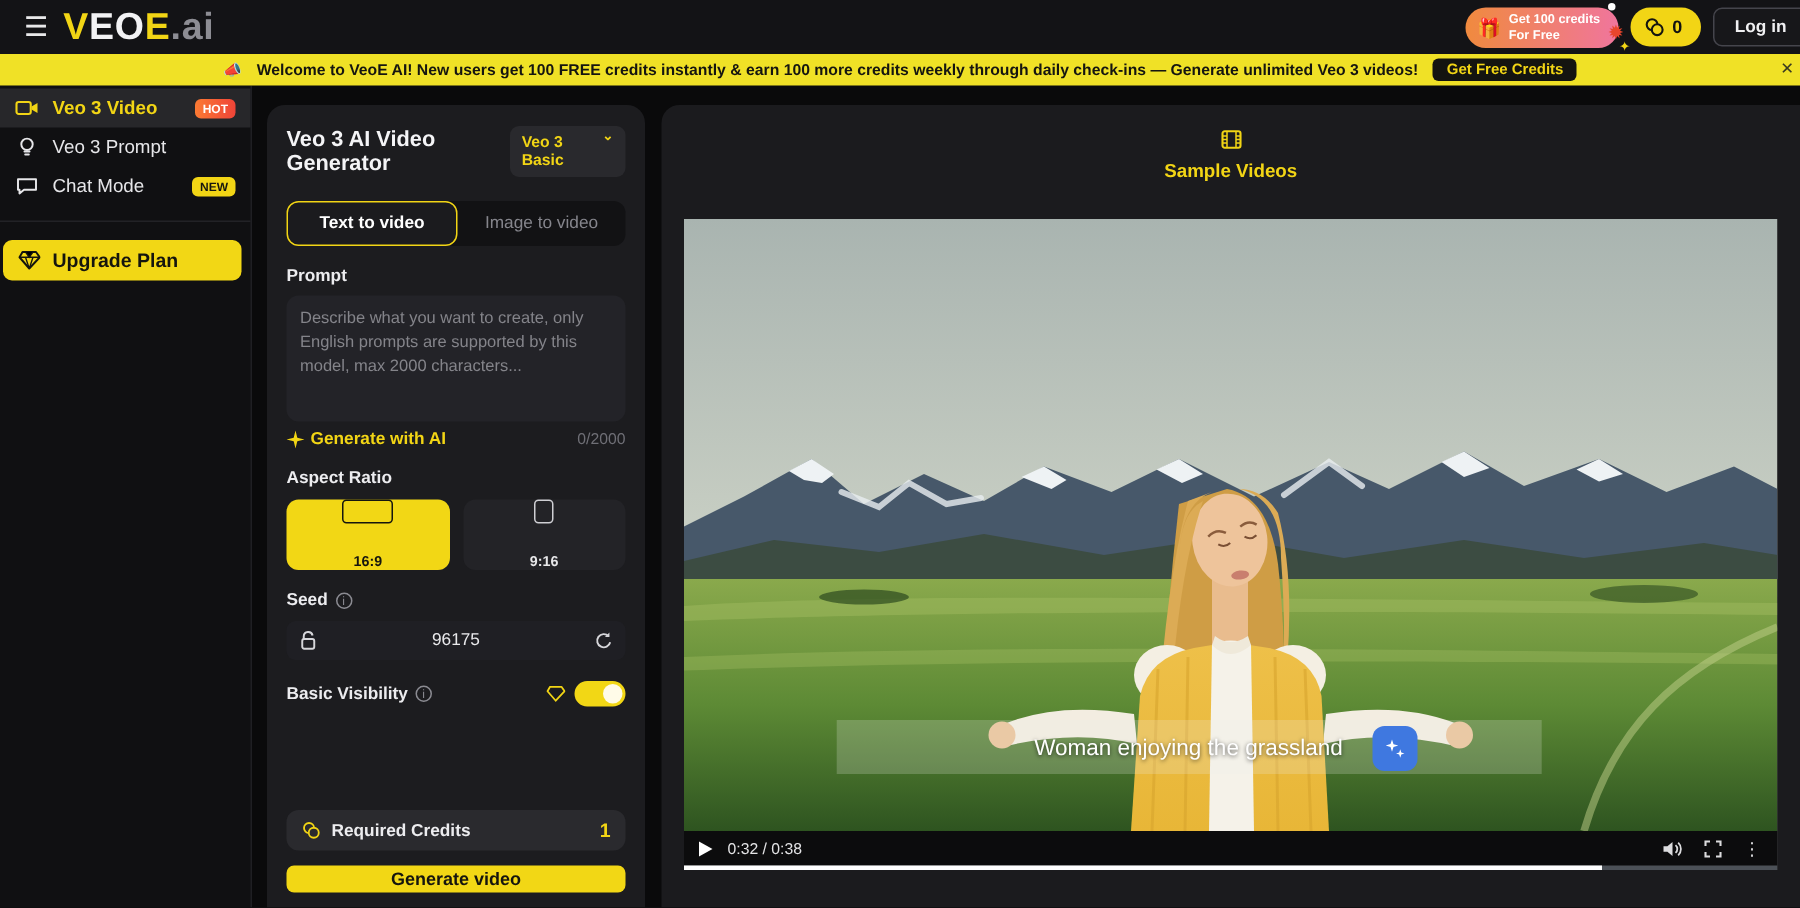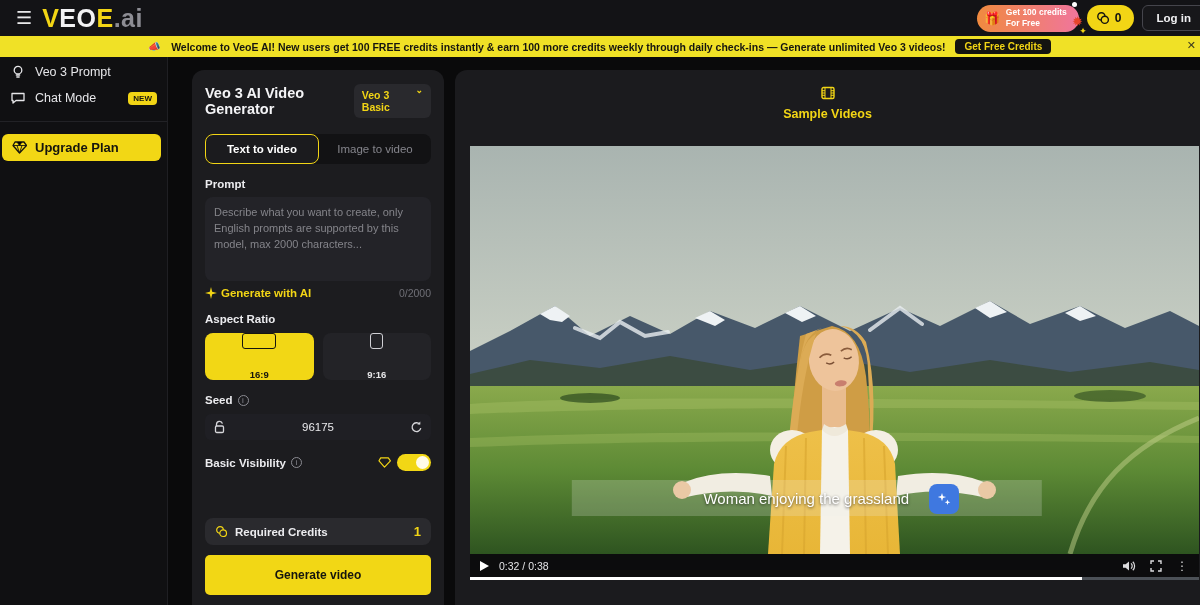--- a/index.html
+++ b/index.html
@@ -44,21 +44,21 @@
   .side-item .icn { width:16px; height:16px; flex-shrink:0; display:flex; }
   .badge-hot { margin-left:auto; background:linear-gradient(90deg,#fb7a33,#ef4438); color:#fff; font-size:8px;
     font-weight:bold; border-radius:4px; padding:2px 5px; }
   .badge-new { margin-left:auto; background:#f2d515; color:#17170f; font-size:8px; font-weight:bold;
     border-radius:4px; padding:2px 5px; }
   .side-divider { height:1px; background:#222226; margin:10px 0 12px; }
   .upgrade-btn { margin:0 6px 0 2px; height:27px; background:#f2d715; border-radius:6px; display:flex;
     align-items:center; gap:8px; padding:0 10px; color:#15150e; font-size:13px; font-weight:bold; cursor:pointer; }
 
   
-  .gen-panel { width:252px; margin-left:24px; margin-top:13px; background:#1c1c1f; border-radius:12px 12px 0 0;
+  .gen-panel { width:252px; margin-left:10px; margin-top:13px; background:#1c1c1f; border-radius:12px 12px 0 0;
     padding:14px 13px 10px; display:flex; flex-direction:column; flex-shrink:0; }
   .gen-head { display:flex; align-items:center; justify-content:space-between; }
   .gen-title { color:#f4f4f6; font-size:14.5px; font-weight:bold; }
   .model-select { background:#29292d; border-radius:6px; padding:5px 8px; color:#f2d515; font-size:10.5px;
     font-weight:bold; display:flex; align-items:flex-start; gap:5px; cursor:pointer; }
   .tabs { margin-top:16px; background:#121214; border-radius:8px; display:flex; height:30px; }
   .tab { flex:1; display:flex; align-items:center; justify-content:center; font-size:11.5px; color:#85858c; cursor:pointer; }
   .tab.active { border:1.5px solid #f2d515; border-radius:8px; background:#1b1b1e; color:#fff; font-weight:bold; }
   .field-label { color:#ececef; font-size:11.5px; font-weight:bold; margin-top:14px; display:flex; align-items:center; gap:5px; }
   .prompt-box { margin-top:7px; width:100%; height:84px; background:#232328; border:none; border-radius:8px;
@@ -82,21 +82,21 @@
     align-items:center; padding:0 8px; }
   .seed-val { flex:1; text-align:center; color:#e9e9ec; font-size:11.5px; }
   .vis-row { margin-top:14px; display:flex; align-items:center; }
   .vis-right { margin-left:auto; display:flex; align-items:center; gap:6px; }
   .toggle { width:34px; height:17px; background:#f2d715; border-radius:9px; position:relative; cursor:pointer; }
   .toggle .knob { position:absolute; right:2px; top:2px; width:13px; height:13px; background:#fffbe8; border-radius:50%; }
   .gen-spacer { flex:1; }
   .req-row { height:27px; background:#2a2a2e; border-radius:8px; display:flex; align-items:center; gap:7px;
     padding:0 10px; color:#ececef; font-size:11.5px; font-weight:bold; }
   .req-val { margin-left:auto; color:#f2d515; font-size:13px; }
-  .generate-btn { margin-top:10px; height:40px; background:#f2d715; border:none; border-radius:5px;
+  .generate-btn { margin-top:10px; height:18px; background:#f2d715; border:none; border-radius:5px;
     color:#15150e; font-size:12px; font-weight:bold; cursor:pointer; width:100%;text-align:center; }
 
   
   .sample-panel { flex:1; margin-left:11px; margin-top:13px; background:#1b1b1e; border-radius:12px 0 0 0;
     padding:16px 15px 0; position:relative; }
   .sample-head { display:flex; align-items:center; gap:7px; color:#f2d515; font-size:12.5px; font-weight:bold;flex-direction:column; }
   .player { position:absolute; left:15px; top:76px; width:729px; height:434px; background:#404040; overflow:hidden;padding-left:23px; }
   .scene { position:absolute; inset:0 0 26px 0; }
   .scene svg { width:100%; height:100%; display:block; }
   .caption-band { position:absolute; left:50%; transform:translateX(-56%); bottom:64px; width:470px; height:36px;
@@ -150,20 +150,30 @@
 <div class="banner">
   <span class="megaphone">📣</span>
   <span class="msg">Welcome to VeoE AI! New users get 100 FREE credits instantly &amp; earn 100 more credits weekly through daily check-ins — Generate unlimited Veo 3 videos!</span>
   <button class="banner-btn">Get Free Credits</button>
   <span class="banner-close">✕</span>
 </div>
 
 <div class="content">
 
   <div class="sidebar">
+    <div class="side-item active">
+      <span class="icn">
+        <svg width="16" height="16" viewBox="0 0 16 16">
+            <rect x="1" y="4" width="9.5" height="8" rx="1.5" fill="none" stroke="#f2d515" stroke-width="1.4"></rect>
+            <path d="M11 7l4-2.4v6.8L11 9z" fill="#f2d515"></path>
+          </svg>
+      </span>
+      <span>Veo 3 Video</span>
+      <span class="badge-hot">HOT</span>
+    </div>
     <div class="side-item">
       <span class="icn">
         <svg width="16" height="16" viewBox="0 0 16 16">
             <circle cx="8" cy="6.2" r="3.8" fill="none" stroke="#e6e6e9" stroke-width="1.3"></circle>
             <path d="M6.3 11h3.4M6.8 13h2.4" stroke="#e6e6e9" stroke-width="1.3" stroke-linecap="round"></path>
           </svg>
       </span>
       <span>Veo 3 Prompt</span>
     </div>
     <div class="side-item">

